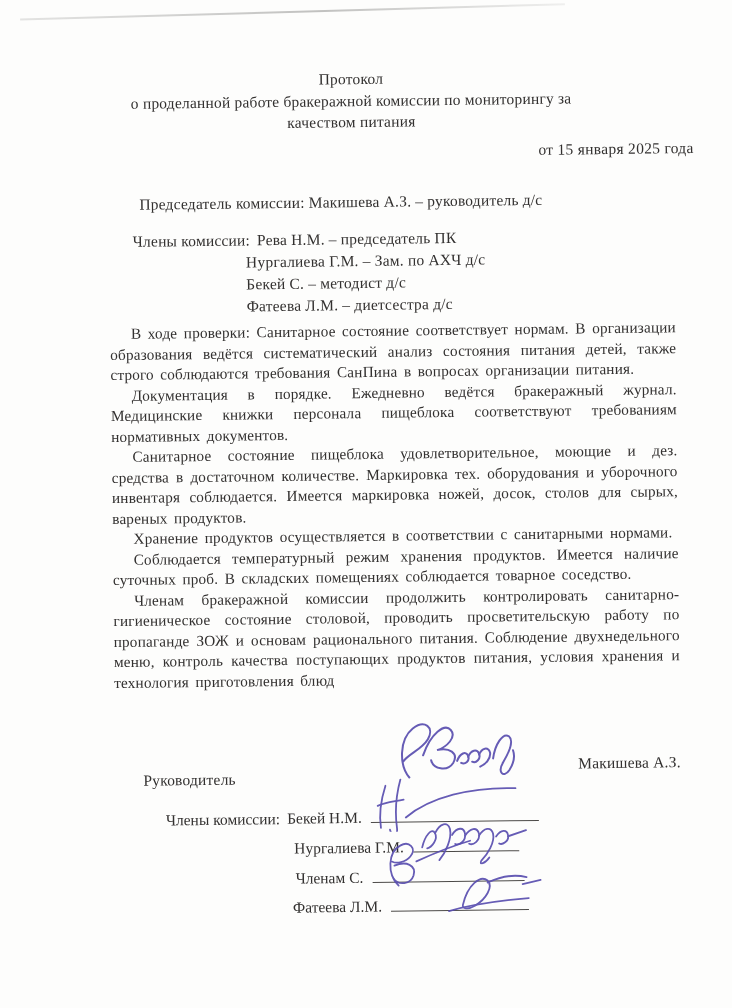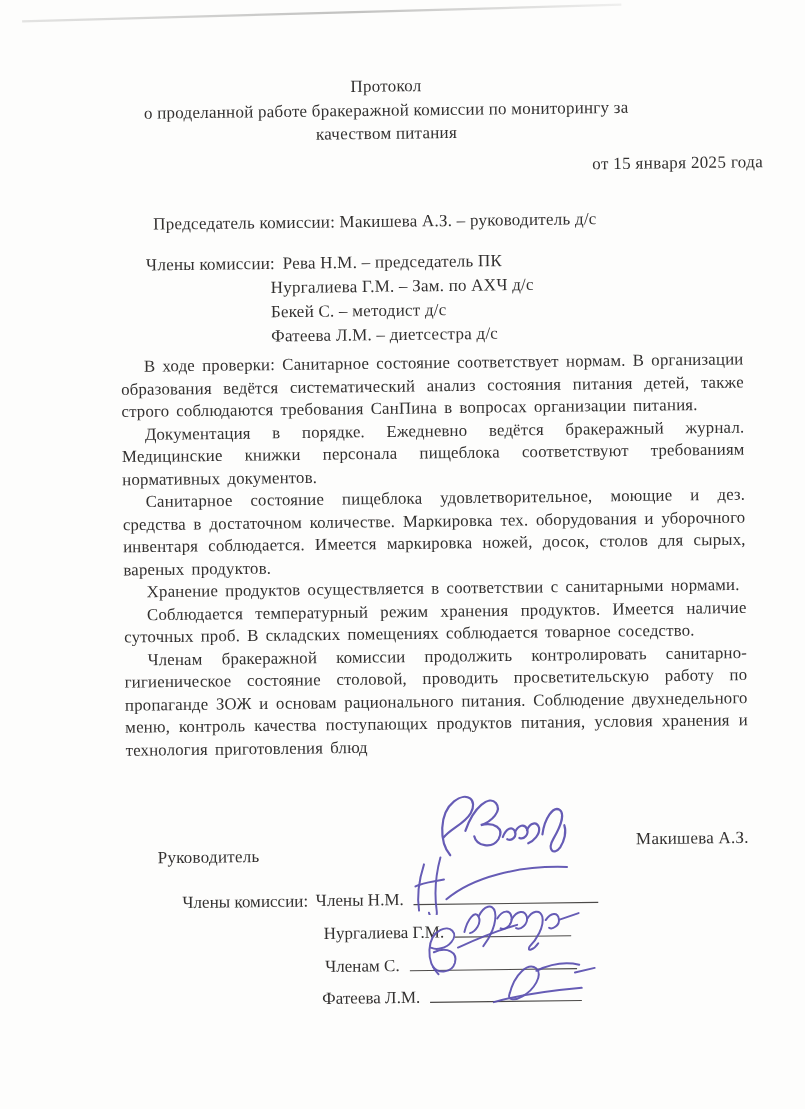--- a/index.html
+++ b/index.html
@@ -115,21 +115,21 @@
       <p>Санитарное состояние пищеблока удовлетворительное, моющие и дез. средства в достаточном количестве. Маркировка тех. оборудования и уборочного инвентаря соблюдается. Имеется маркировка ножей, досок, столов для сырых, вареных продуктов.</p>
       <p>Хранение продуктов осуществляется в соответствии с санитарными нормами.</p>
       <p>Соблюдается температурный режим хранения продуктов. Имеется наличие суточных проб. В складских помещениях соблюдается товарное соседство.</p>
       <p>Членам бракеражной комиссии продолжить контролировать санитарно-гигиеническое состояние столовой, проводить просветительскую работу по пропаганде ЗОЖ и основам рационального питания. Соблюдение двухнедельного меню, контроль качества поступающих продуктов питания, условия хранения и технология приготовления блюд</p>
     </div>
 
     <div class="abs sig-head-label">Руководитель</div>
     <div class="abs sig-head-name">Макишева А.З.</div>
 
     <div class="sig-row sig-row-0">
-      <span class="lbl">Члены комиссии:</span><span>Члены Н.М.</span><span class="uline w168"></span>
+      <span class="lbl">Члены комиссии:</span><span>Бекей Н.М.</span><span class="uline w168"></span>
     </div>
     <div class="sig-row sig-row-1">
       <span>Нургалиева Г.М.</span><span class="uline w106"></span>
     </div>
     <div class="sig-row sig-row-2">
       <span>Членам С.</span><span class="uline w152"></span>
     </div>
     <div class="sig-row sig-row-3">
       <span>Фатеева Л.М.</span><span class="uline w138"></span>
     </div>

